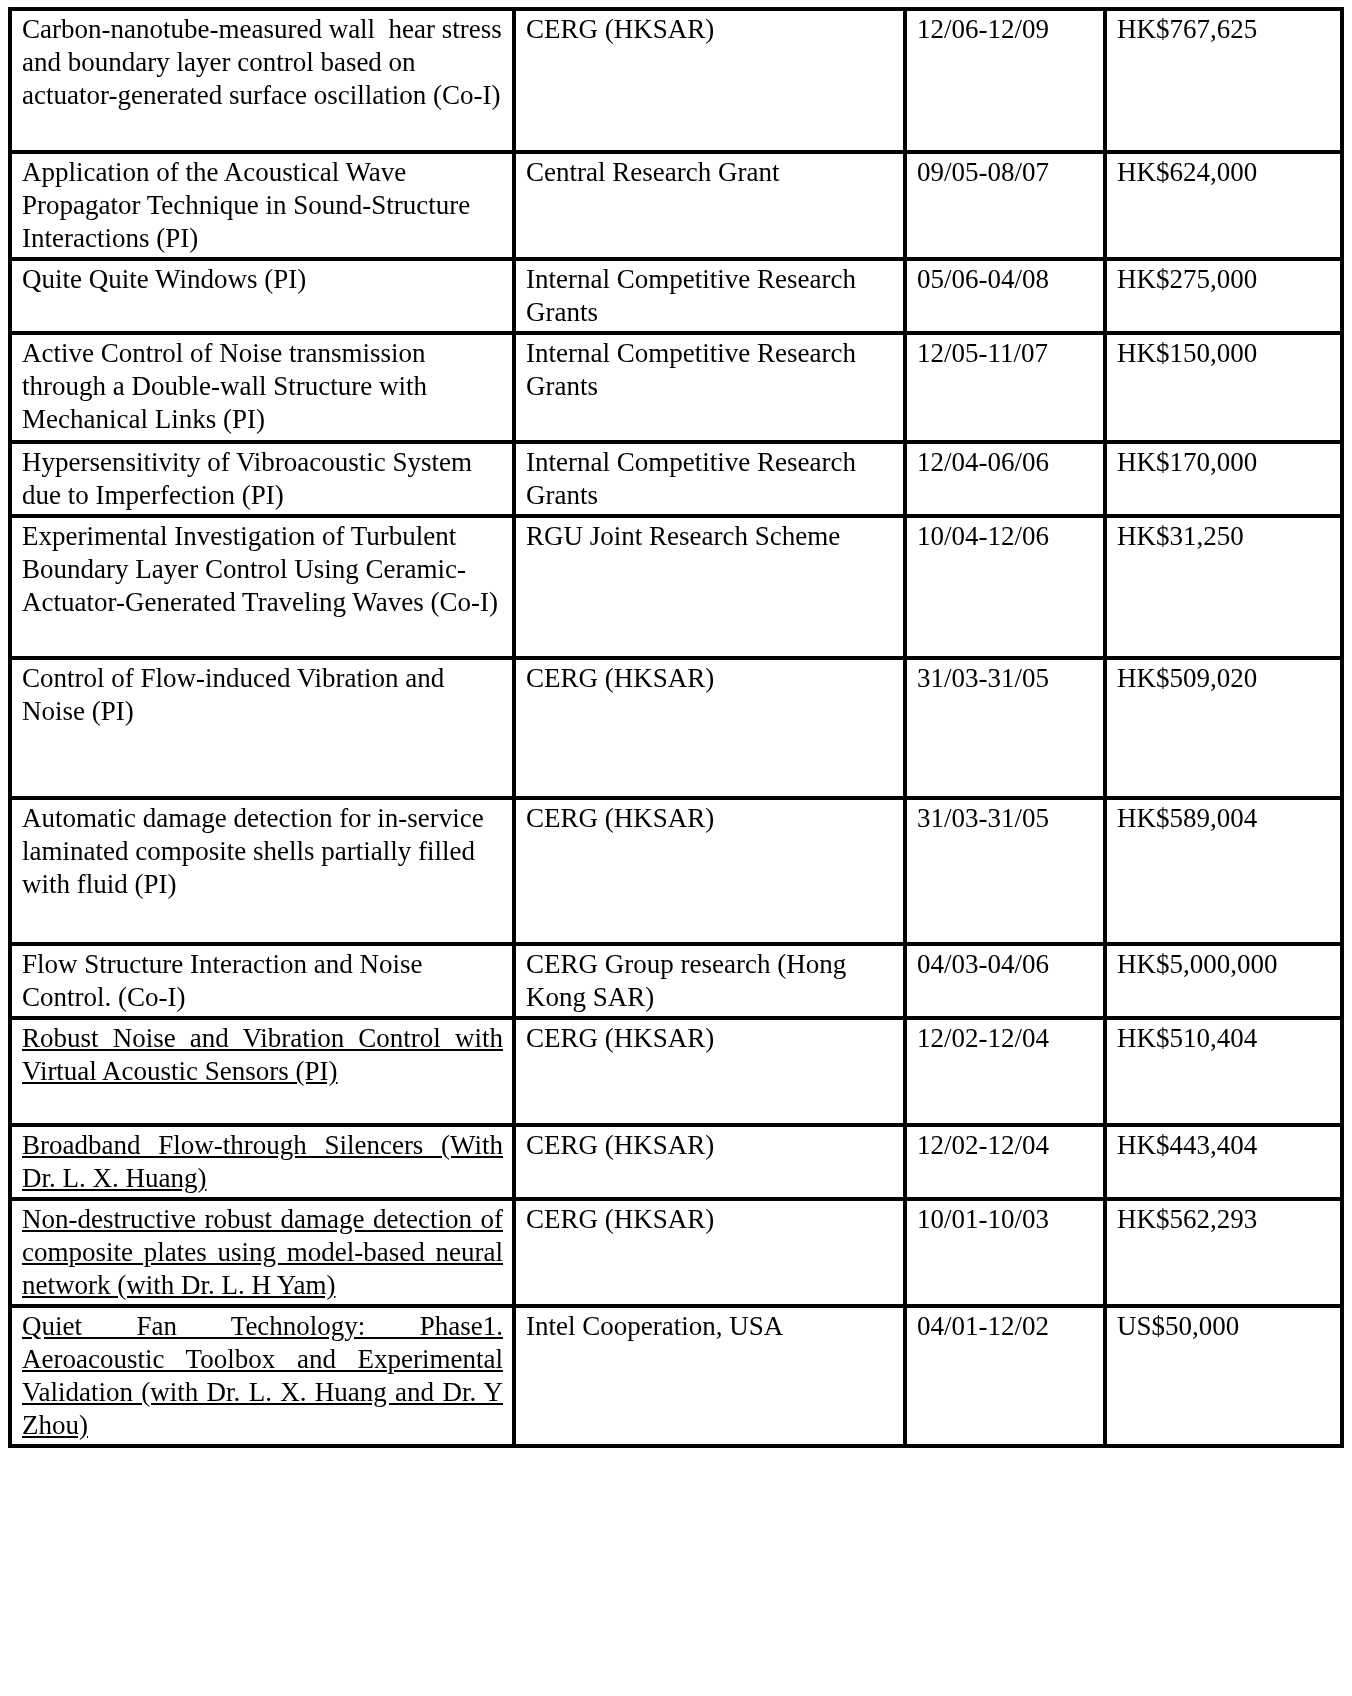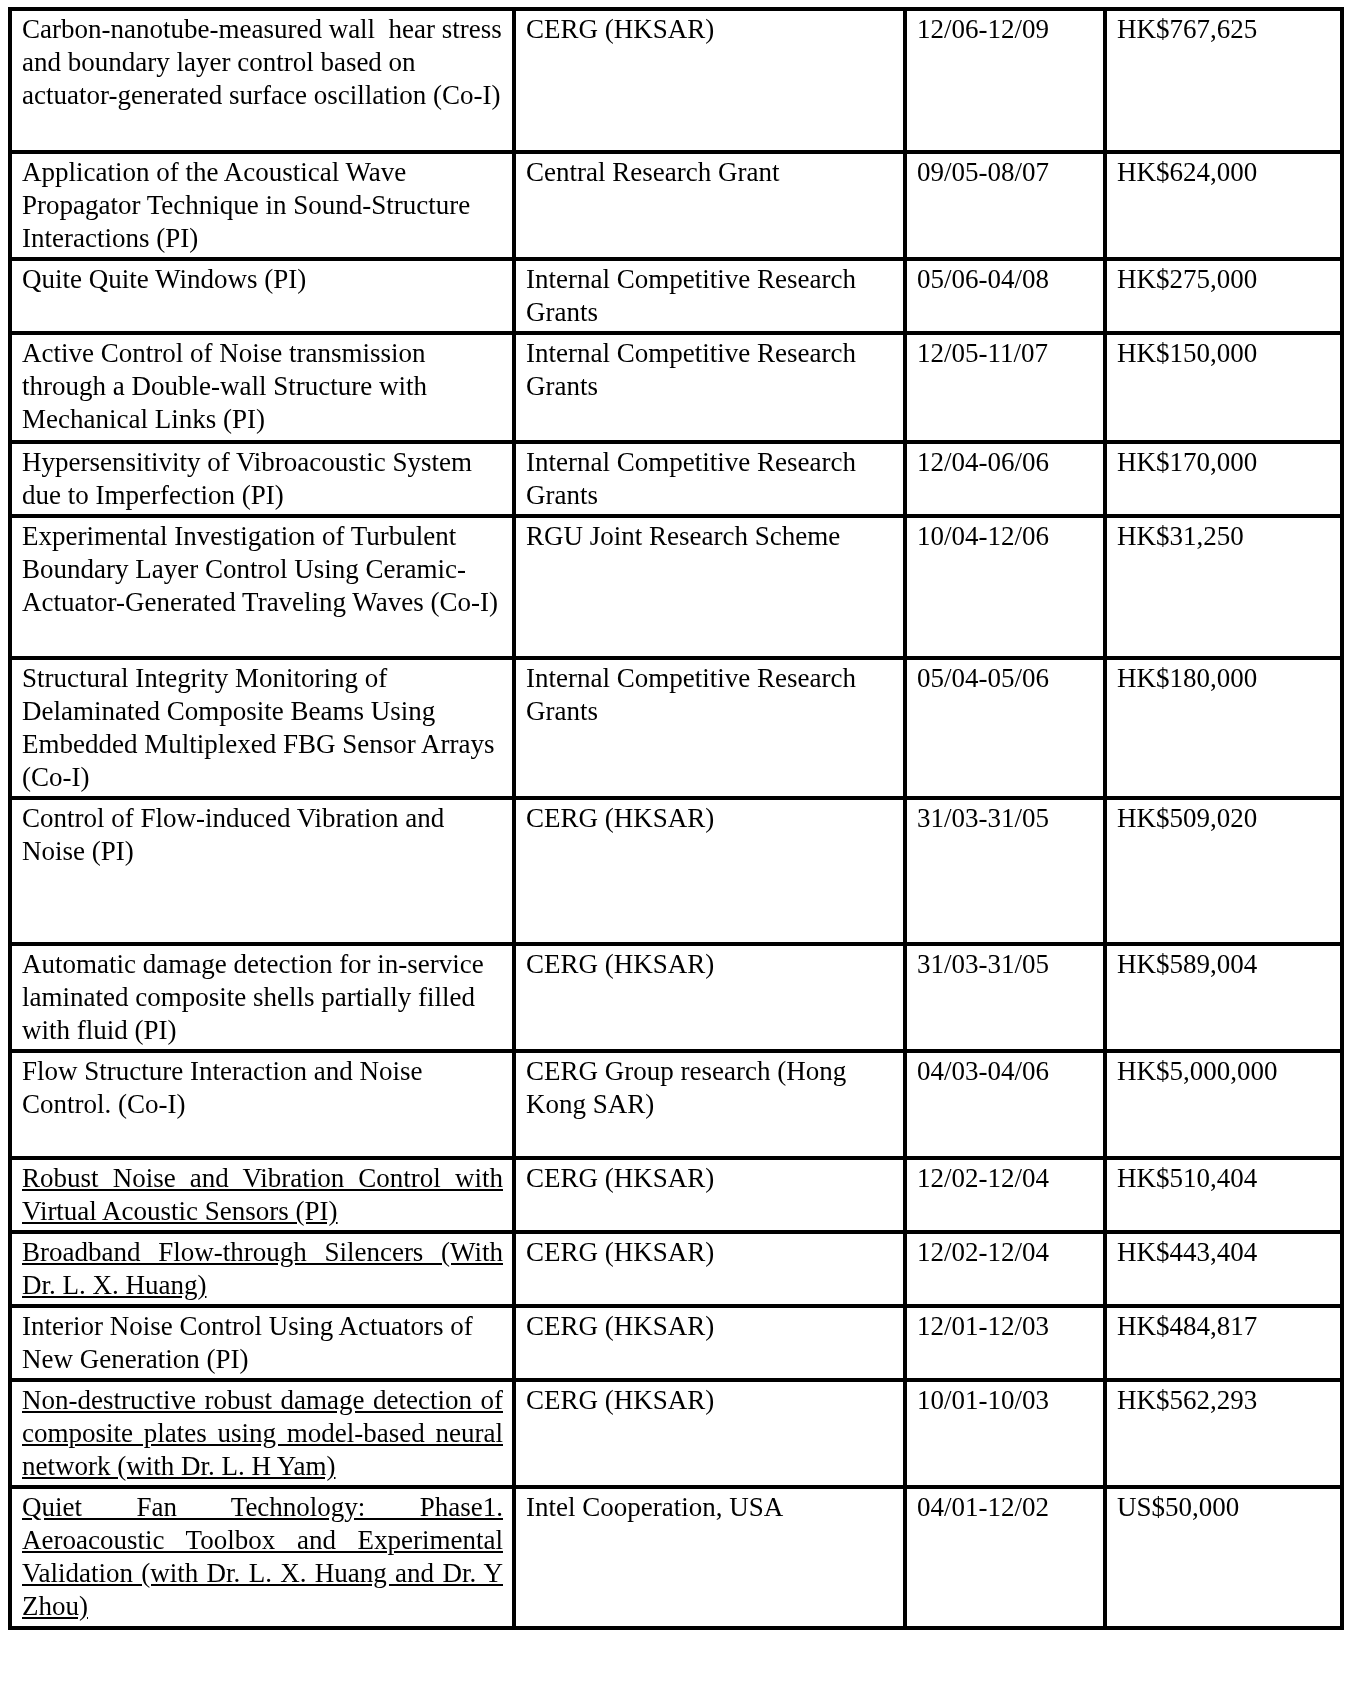--- a/index.html
+++ b/index.html
@@ -95,26 +95,20 @@
     <td class="c-period">12/04-06/06</td>
     <td class="c-amount">HK$170,000</td>
   </tr>
       <tr>
     <td class="c-title">Experimental Investigation of Turbulent Boundary Layer Control Using Ceramic-Actuator-Generated Traveling Waves (Co-I)</td>
     <td class="c-grant">RGU Joint Research Scheme</td>
     <td class="c-period">10/04-12/06</td>
     <td class="c-amount">HK$31,250</td>
   </tr>
       <tr>
-    <td class="c-title">Structural Integrity Monitoring of Delaminated Composite Beams Using Embedded Multiplexed FBG Sensor Arrays (Co-I)</td>
-    <td class="c-grant">Internal Competitive Research Grants</td>
-    <td class="c-period">05/04-05/06</td>
-    <td class="c-amount">HK$180,000</td>
-  </tr>
-      <tr>
     <td class="c-title">Control of Flow-induced Vibration and Noise (PI)</td>
     <td class="c-grant">CERG (HKSAR)</td>
     <td class="c-period">31/03-31/05</td>
     <td class="c-amount">HK$509,020</td>
   </tr>
       <tr>
     <td class="c-title">Automatic damage detection for in-service laminated composite shells partially filled with fluid (PI)</td>
     <td class="c-grant">CERG (HKSAR)</td>
     <td class="c-period">31/03-31/05</td>
     <td class="c-amount">HK$589,004</td>
@@ -131,26 +125,20 @@
     <td class="c-period">12/02-12/04</td>
     <td class="c-amount">HK$510,404</td>
   </tr>
       <tr>
     <td class="c-title justify">Broadband Flow-through Silencers (With Dr. L. X. Huang)</td>
     <td class="c-grant">CERG (HKSAR)</td>
     <td class="c-period">12/02-12/04</td>
     <td class="c-amount">HK$443,404</td>
   </tr>
       <tr>
-    <td class="c-title">Interior Noise Control Using Actuators of New Generation (PI)</td>
-    <td class="c-grant">CERG (HKSAR)</td>
-    <td class="c-period">12/01-12/03</td>
-    <td class="c-amount">HK$484,817</td>
-  </tr>
-      <tr>
     <td class="c-title justify">Non-destructive robust damage detection of composite plates using model-based neural network (with Dr. L. H Yam)</td>
     <td class="c-grant offset-down">CERG (HKSAR)</td>
     <td class="c-period">10/01-10/03</td>
     <td class="c-amount">HK$562,293</td>
   </tr>
       <tr>
     <td class="c-title justify">Quiet Fan Technology: Phase1. Aeroacoustic Toolbox and Experimental Validation (with Dr. L. X. Huang and Dr. Y Zhou)</td>
     <td class="c-grant">Intel Cooperation, USA</td>
     <td class="c-period">04/01-12/02</td>
     <td class="c-amount">US$50,000</td>

